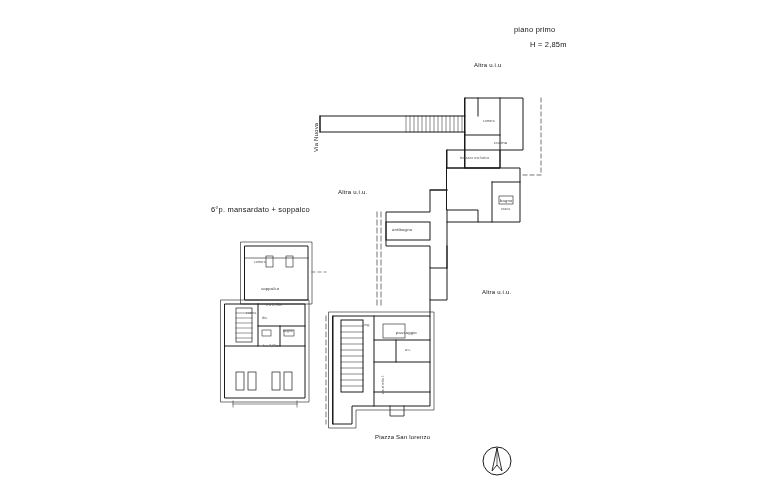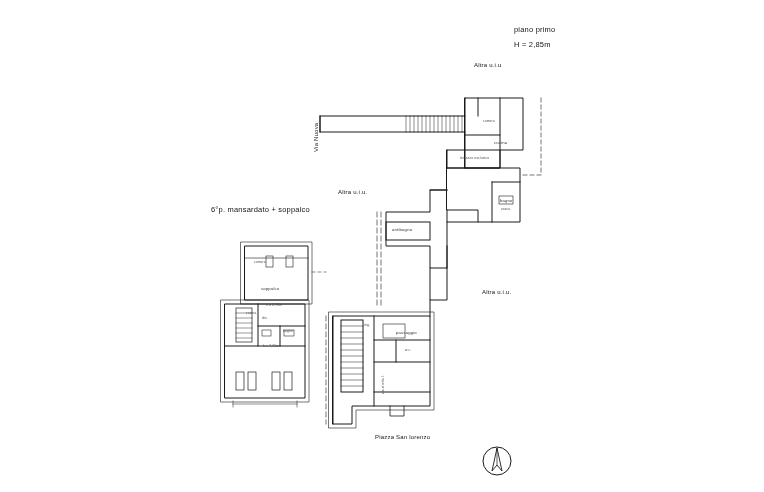--- a/index.html
+++ b/index.html
@@ -193,21 +193,21 @@
         <line x1="297" y1="401" x2="297" y2="407"></line>
       </g>
 
       <g stroke-width="0.5" stroke-dasharray="3 3">
         <line x1="312" y1="272" x2="326" y2="272"></line>
       </g>
     </g>
   </svg>
 
   <div class="lbl lbl-title" style="left:514px; top:25px;">piano primo</div>
-  <div class="lbl lbl-title" style="left:514px; top:40px;">H = 2,85m</div>
+  <div class="lbl lbl-title" style="left:530px; top:40px;">H = 2,85m</div>
 
   <div class="lbl lbl-small" style="left:474px; top:62px;">Altra u.i.u</div>
   <div class="lbl lbl-small" style="left:338px; top:189px;">Altra u.i.u.</div>
   <div class="lbl lbl-small" style="left:482px; top:289px;">Altra u.i.u.</div>
 
   <div class="lbl lbl-title" style="left:211px; top:205px;">6°p. mansardato  +  soppalco</div>
 
   <div class="lbl lbl-small rot90" style="left:313px; top:152px;">Via Nuova</div>
   <div class="lbl lbl-small" style="left:375px; top:434px;">Piazza San lorenzo</div>
   <div class="lbl lbl-micro rot90" style="left:381px; top:394px;">via stretta l.</div>

